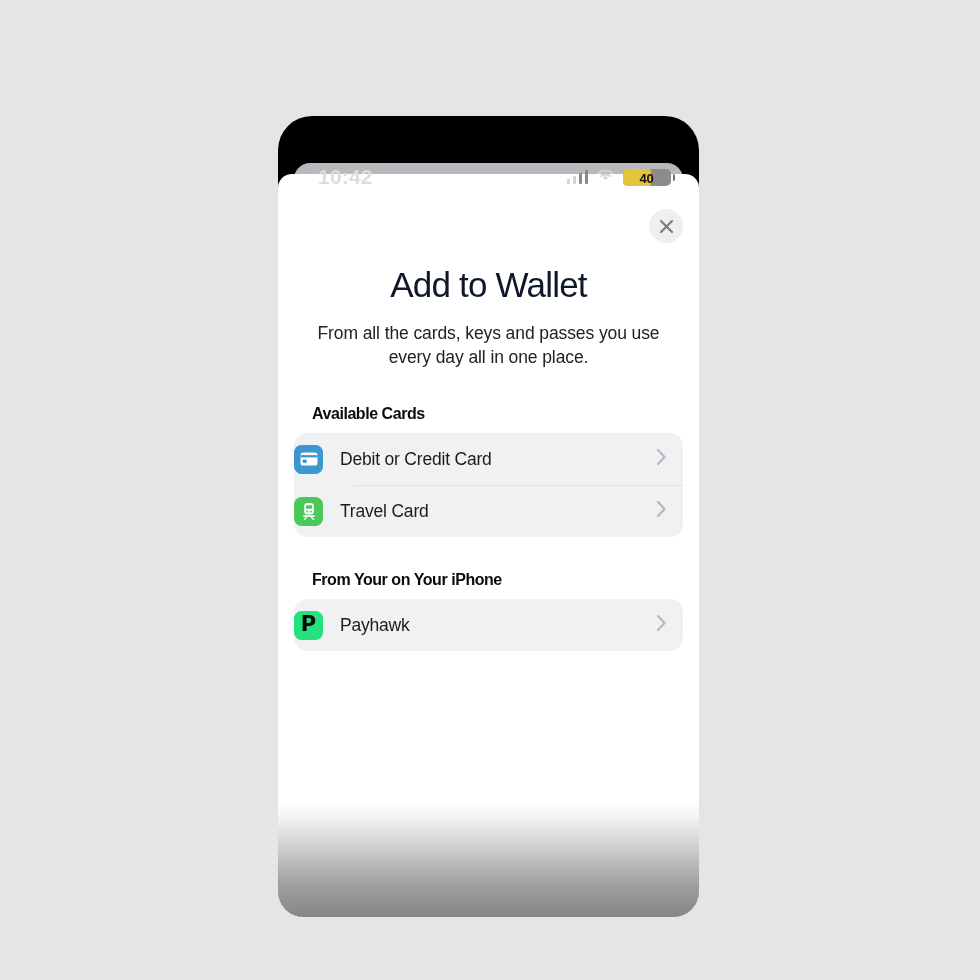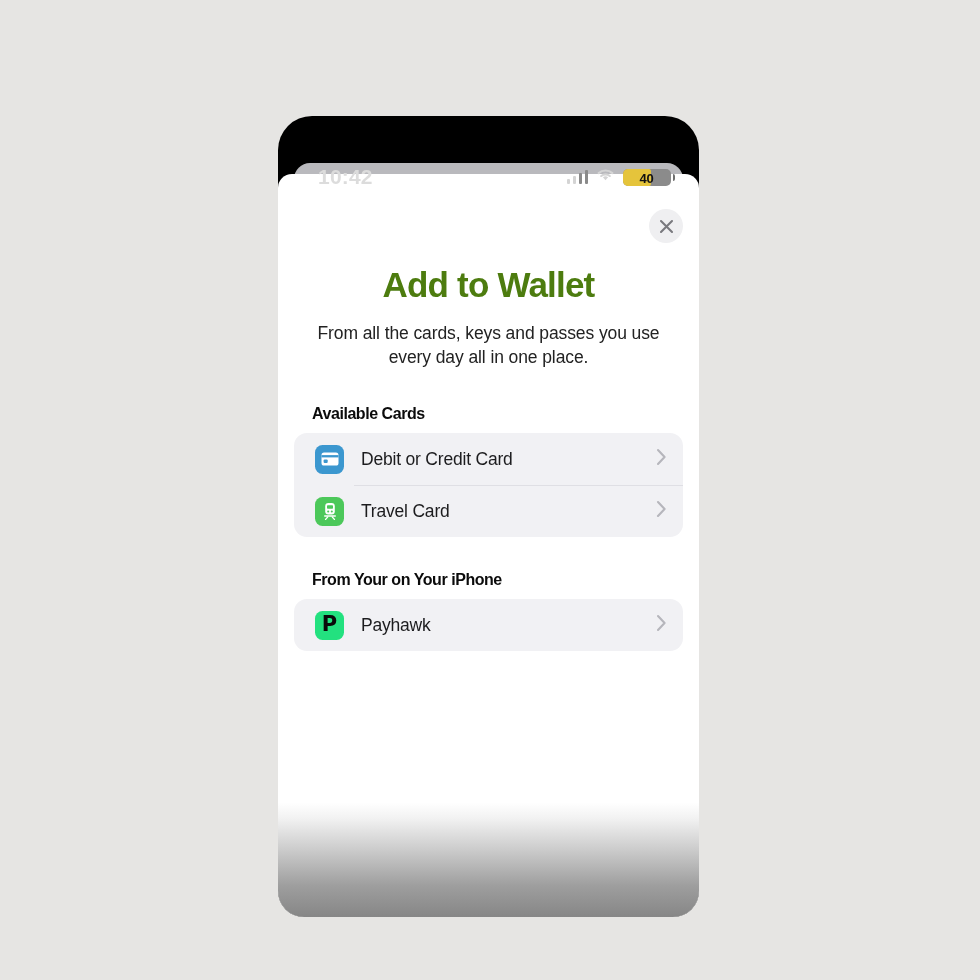--- a/index.html
+++ b/index.html
@@ -181,23 +181,23 @@
 
   
   .hero {
     padding: 0 34px;
     margin-top: 92px;
     text-align: center;
   }
 
   .hero-title {
     font-size: 35px;
-    font-weight: 700;
+    font-weight: 400;
     letter-spacing: -0.8px;
-    color: #4d7c0f;
+    color: #0f172a;
     line-height: 1.1;
   }
 
   .hero-sub {
     margin-top: 16px;
     font-size: 17.5px;
     line-height: 1.42;
     color: #222222;
     letter-spacing: -0.1px;
     padding: 0 4px;
@@ -222,21 +222,21 @@
   .group {
     background: #f1f1f4;
     border-radius: 13px;
     overflow: hidden;
   }
 
   .row {
     display: flex;
     align-items: center;
     height: 52px;
-    padding-left: 21px;
+    padding-left: 0;
     padding-right: 14px;
     position: relative;
     cursor: pointer;
     background: transparent;
   }
 
   .row + .row::before {
     content: "";
     position: absolute;
     left: 60px;

